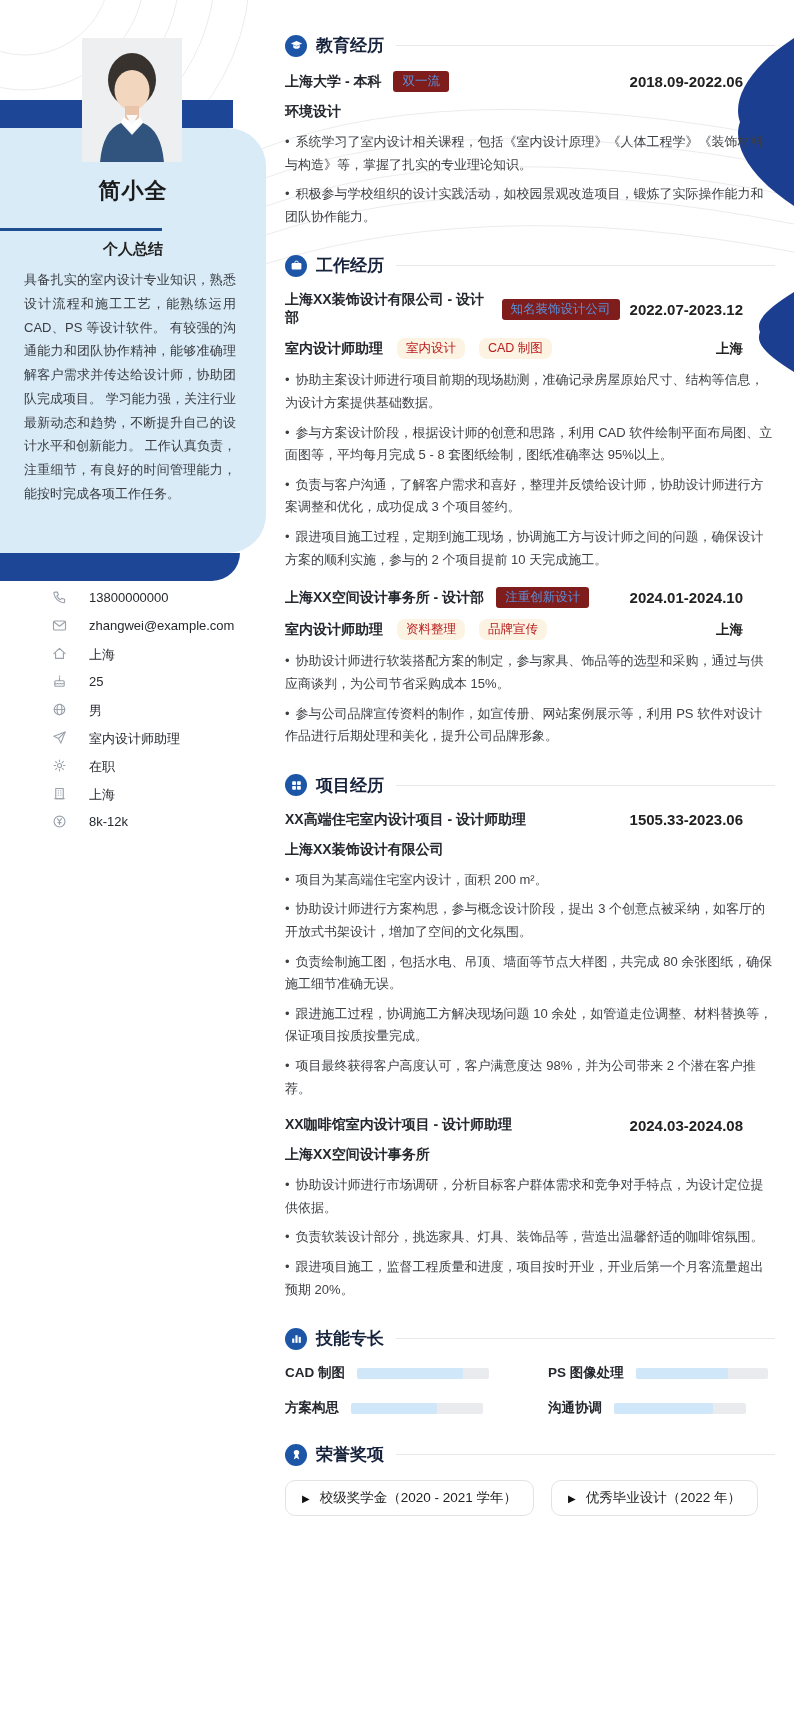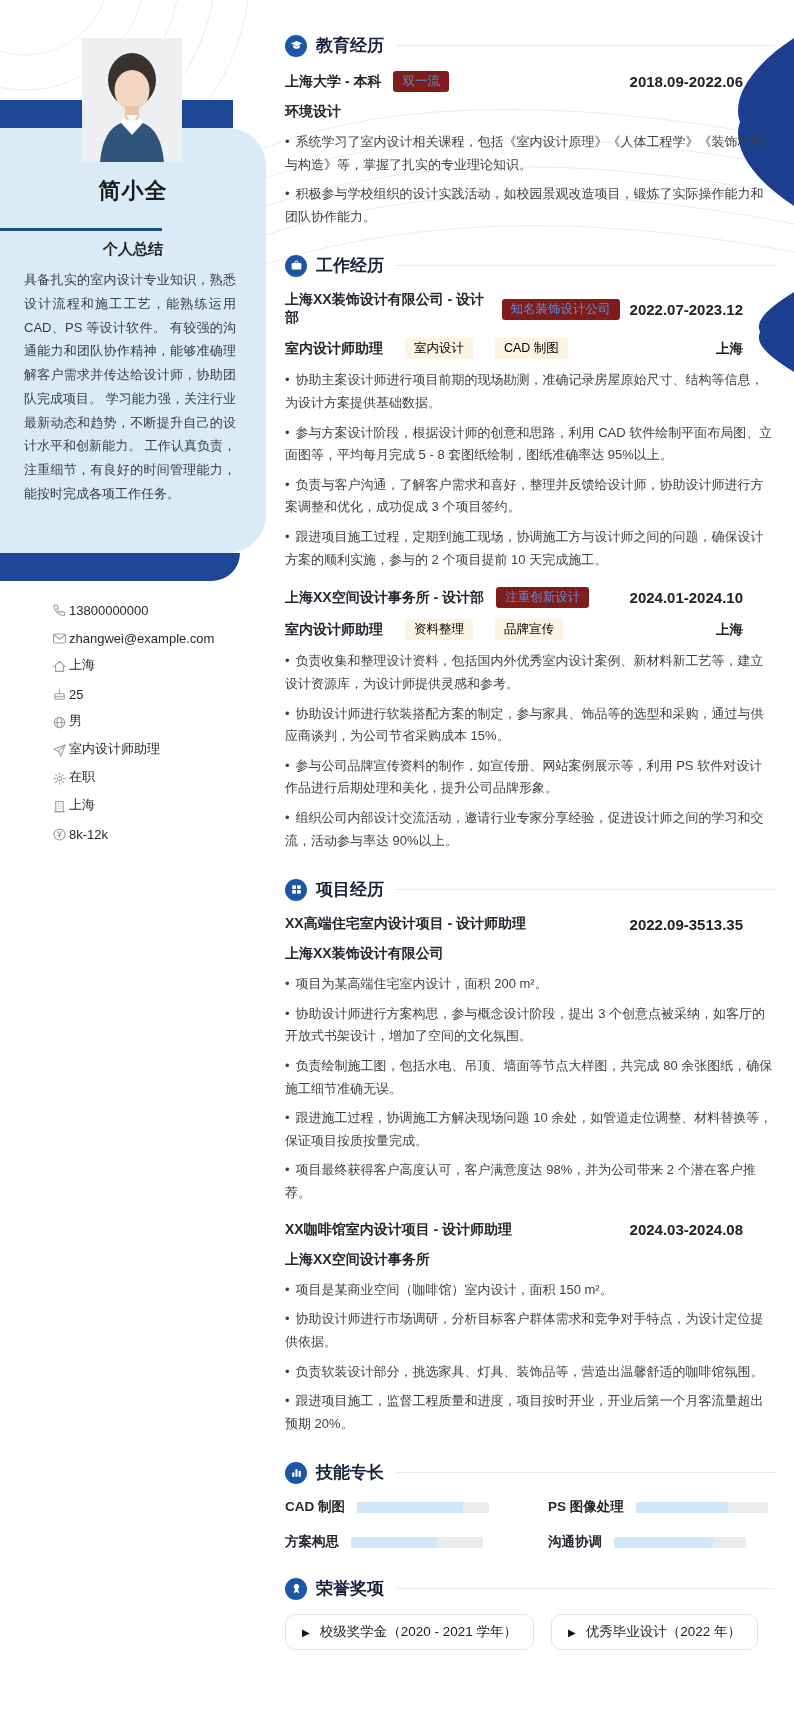--- a/index.html
+++ b/index.html
@@ -20,21 +20,21 @@
   .cand-name { position:absolute; top:48px; left:0; width:100%; text-align:center;
                font-size:22px; font-weight:bold; color:#1b1b1b; letter-spacing:1px; }
   .name-underline { position:absolute; top:100px; left:0; width:162px; height:3px; background:#1d4e8f; }
   .summary-title { position:absolute; top:112px; left:0; width:100%; text-align:center;
                    font-size:15px; font-weight:bold; color:#222; }
   .summary-text { position:absolute; top:140px; left:24px; width:212px;
                   font-size:13px; line-height:1.83; color:#3a3d42; text-align:justify; }
   .band-bottom { position:absolute; left:0; top:553px; width:240px; height:28px; background:#1d4796;
                  border-radius:0 0 30px 0; }
   .contacts { position:absolute; left:52px; top:590px; list-style:none; }
-  .contacts li { display:flex; align-items:flex-end; gap:2px; height:28px; }
+  .contacts li { display:flex; align-items:flex-start; gap:22px; height:28px; }
   .c-ic { width:15px; height:15px; display:inline-flex; }
   .c-ic svg { width:15px; height:15px; }
   .c-val { font-size:13px; color:#26292e; }
   
   .main { position:absolute; left:285px; top:34px; width:490px; z-index:2; }
   .section { margin-top:26px; }
   .section:first-child { margin-top:0; }
   .sec-head { display:flex; align-items:center; margin-bottom:14px;text-align:right; }
   .sec-ic { width:22px; height:22px; border-radius:50%; background:#1d56a7; display:flex;
             align-items:center; justify-content:center; flex:0 0 22px; }
@@ -43,22 +43,22 @@
   .sec-line { flex:1; height:1px; background:#e9e9e9; margin-left:12px; }
   .entry-top { display:flex; align-items:center; font-size:14px; font-weight:bold; color:#25282e;
                padding-right:32px; margin-top:14px; }
   .entry-top .badge { margin-left:12px; }
   .badge { background:#7f1d1d; color:#5a8fd8; font-size:12.5px; font-weight:normal;
            padding:2px 9px; border-radius:3px; white-space:nowrap; }
   .date { margin-left:auto; font-weight:bold; color:#222; font-size:15px; padding-left:10px; white-space:nowrap; }
   .entry-sub { display:flex; align-items:center; font-size:14px; font-weight:bold; color:#25282e;
                padding-right:32px; margin-top:11px; }
   .tags { display:flex; gap:14px; margin-left:14px; }
-  .tag { background:#fdf3e3; color:#000000; font-size:12.5px; font-weight:normal;
-         padding:2px 9px; border-radius:1px; white-space:nowrap;margin-left:8px; }
+  .tag { background:#fdf3e3; color:#b91c1c; font-size:12.5px; font-weight:normal;
+         padding:2px 9px; border-radius:8px; white-space:nowrap; }
   .loc { margin-left:auto; font-weight:bold; color:#222; font-size:13.5px; padding-left:10px; }
   .bullets { margin-top:10px; }
   .bullet { font-size:13px; color:#3d3f43; line-height:1.74; margin:7px 0; }
   .bullet .dot { letter-spacing:6px; }
   .company-line { font-size:14px; font-weight:bold; color:#25282e; margin-top:12px; }
   
   .skill-grid { display:grid; grid-template-columns:1fr 1fr; column-gap:36px; row-gap:17px; margin-top:4px; }
   .skill { display:flex; align-items:center; }
   .s-label { font-size:13.5px; font-weight:bold; color:#25282e; white-space:nowrap; margin-right:12px; }
   .s-track { flex:1; max-width:132px; height:11px; background:#e9ebee; border-radius:2px; overflow:hidden; }
@@ -287,27 +287,25 @@
         <span>室内设计师助理</span>
         <span class="tags">
 
         <span class="tag">资料整理</span>
             <span class="tag">品牌宣传</span>
           </span>
         <span class="loc">上海</span>
       </div>
       <div class="bullets">
 
-          <p class="bullet"><span class="dot">•</span><span>负责收集和整理设计资料，包括国内外优秀室内设计案例、新材料新工艺等，建立设计资源库，为设计师提供灵感和参考。</span></p>
 
           <p class="bullet"><span class="dot">•</span><span>协助设计师进行软装搭配方案的制定，参与家具、饰品等的选型和采购，通过与供应商谈判，为公司节省采购成本 15%。</span></p>
 
           <p class="bullet"><span class="dot">•</span><span>参与公司品牌宣传资料的制作，如宣传册、网站案例展示等，利用 PS 软件对设计作品进行后期处理和美化，提升公司品牌形象。</span></p>
 
-          <p class="bullet"><span class="dot">•</span><span>组织公司内部设计交流活动，邀请行业专家分享经验，促进设计师之间的学习和交流，活动参与率达 90%以上。</span></p>
         </div>
     </div>
   </section>
 
   <section class="section">
     <div class="sec-head">
       <span class="sec-ic">
         <svg viewBox="0 0 24 24">
             <rect x="4" y="4" width="7" height="7" rx="1.5" fill="#fff"></rect>
             <rect x="13" y="4" width="7" height="7" rx="1.5" fill="#fff"></rect>
@@ -315,21 +313,21 @@
             <rect x="13" y="13" width="7" height="7" rx="1.5" fill="#fff"></rect>
           </svg>
       </span>
       <h3 class="sec-title">项目经历</h3>
       <div class="sec-line"></div>
     </div>
 
     <div>
       <div class="entry-top" style="margin-top:12px;">
         <span>XX高端住宅室内设计项目 - 设计师助理</span>
-        <span class="date">2022.09-3513.35</span>
+        <span class="date">1505.33-2023.06</span>
       </div>
       <div class="company-line">上海XX装饰设计有限公司</div>
       <div class="bullets">
 
           <p class="bullet"><span class="dot">•</span><span>项目为某高端住宅室内设计，面积 200 m²。</span></p>
 
           <p class="bullet"><span class="dot">•</span><span>协助设计师进行方案构思，参与概念设计阶段，提出 3 个创意点被采纳，如客厅的开放式书架设计，增加了空间的文化氛围。</span></p>
 
           <p class="bullet"><span class="dot">•</span><span>负责绘制施工图，包括水电、吊顶、墙面等节点大样图，共完成 80 余张图纸，确保施工细节准确无误。</span></p>
 
@@ -340,21 +338,20 @@
     </div>
 
     <div style="margin-top:16px;">
       <div class="entry-top" style="margin-top:0;">
         <span>XX咖啡馆室内设计项目 - 设计师助理</span>
         <span class="date">2024.03-2024.08</span>
       </div>
       <div class="company-line">上海XX空间设计事务所</div>
       <div class="bullets">
 
-          <p class="bullet"><span class="dot">•</span><span>项目是某商业空间（咖啡馆）室内设计，面积 150 m²。</span></p>
 
           <p class="bullet"><span class="dot">•</span><span>协助设计师进行市场调研，分析目标客户群体需求和竞争对手特点，为设计定位提供依据。</span></p>
 
 
           <p class="bullet"><span class="dot">•</span><span>负责软装设计部分，挑选家具、灯具、装饰品等，营造出温馨舒适的咖啡馆氛围。</span></p>
 
           <p class="bullet"><span class="dot">•</span><span>跟进项目施工，监督工程质量和进度，项目按时开业，开业后第一个月客流量超出预期 20%。</span></p>
         </div>
     </div>
   </section>

